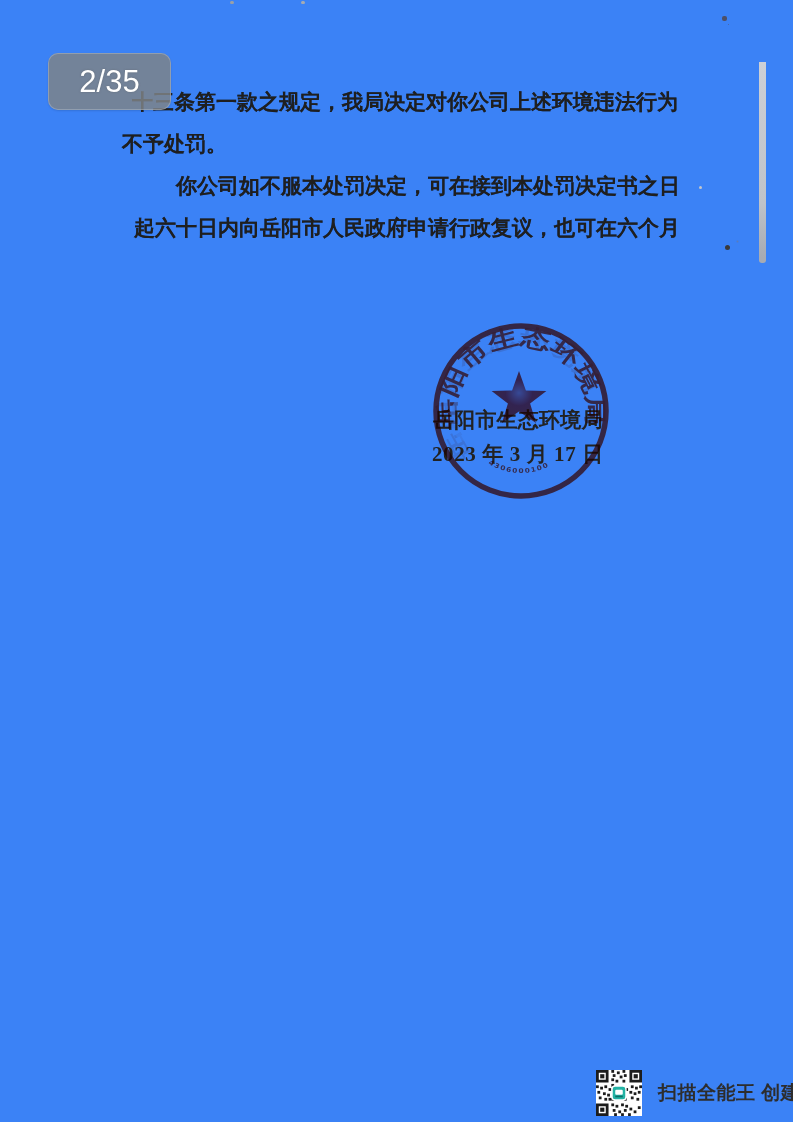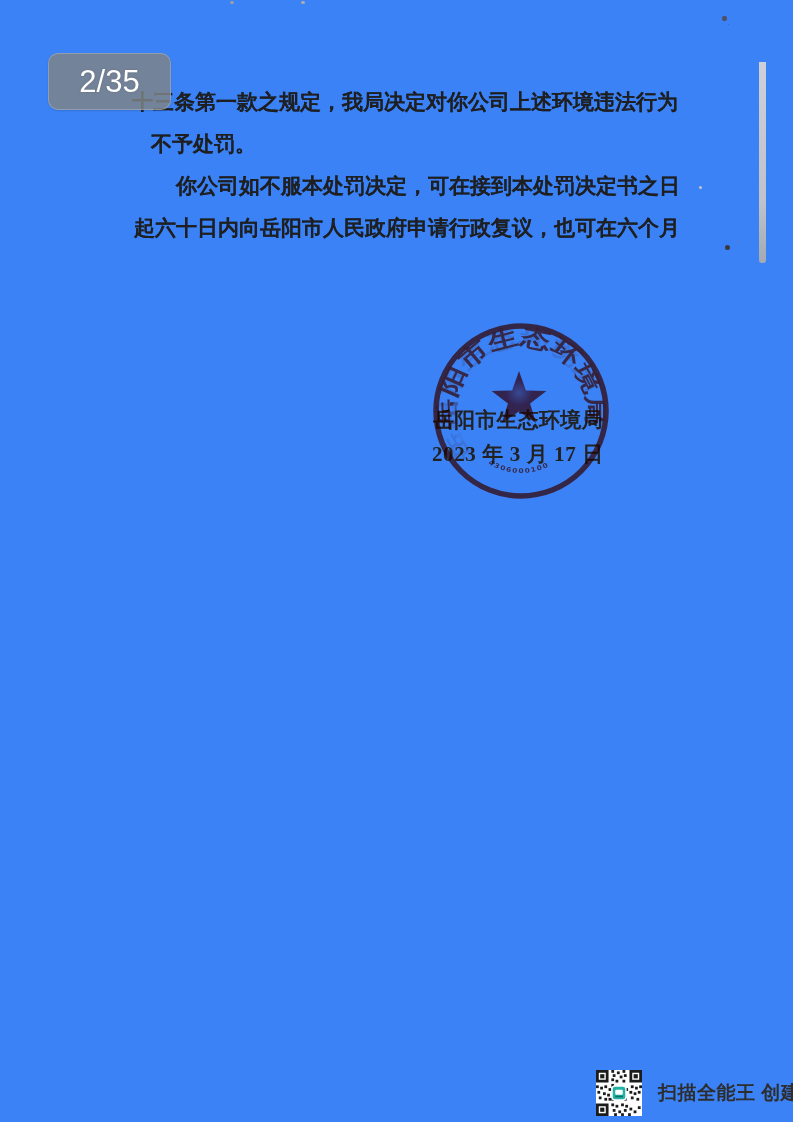--- a/index.html
+++ b/index.html
@@ -98,21 +98,21 @@
     letter-spacing:0.5px; white-space:nowrap;
   }
   .qr { width:46px; height:46px; display:block; }
 </style>
 </head>
 <body>
 
 <div class="page">
 
   <div class="body-line" style="left:132px; top:90px;">十三条第一款之规定，我局决定对你公司上述环境违法行为</div>
-  <div class="body-line" style="left:151px; top:132px;">不予处罚。</div>
+  <div class="body-line" style="left:122px; top:132px;">不予处罚。</div>
   <div class="body-line" style="left:176px; top:174px;">你公司如不服本处罚决定，可在接到本处罚决定书之日</div>
   <div class="body-line" style="left:134px; top:216px;text-align:center;">起六十日内向岳阳市人民政府申请行政复议，也可在六个月</div>
 
   <div class="sig-agency">岳阳市生态环境局</div>
   <div class="sig-date">2023 年 3 月 17 日</div>
 
   <svg class="seal" viewBox="0 0 180 186" aria-hidden="true">
     <defs>
       <radialGradient id="starGrad" cx="50%" cy="42%" r="65%">
         <stop offset="0%" stop-color="#e8808e"></stop>

